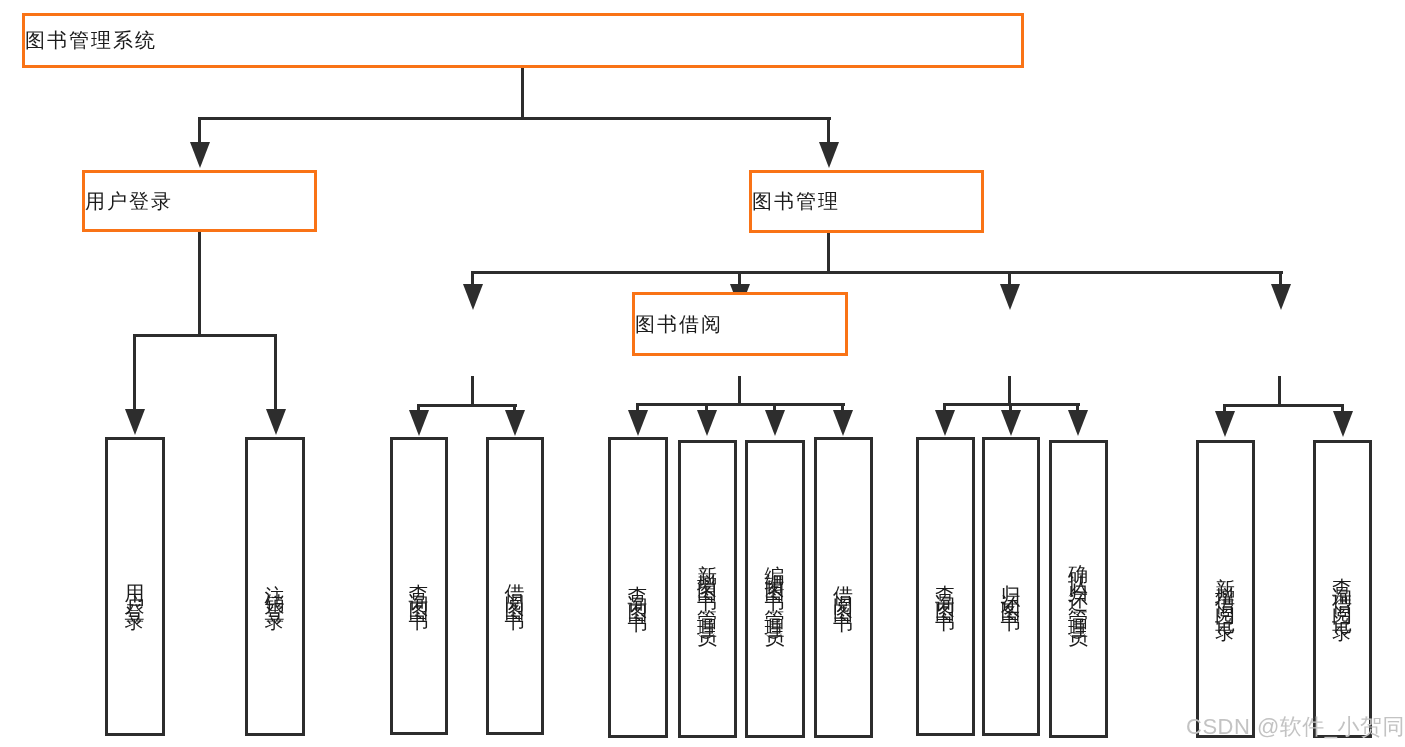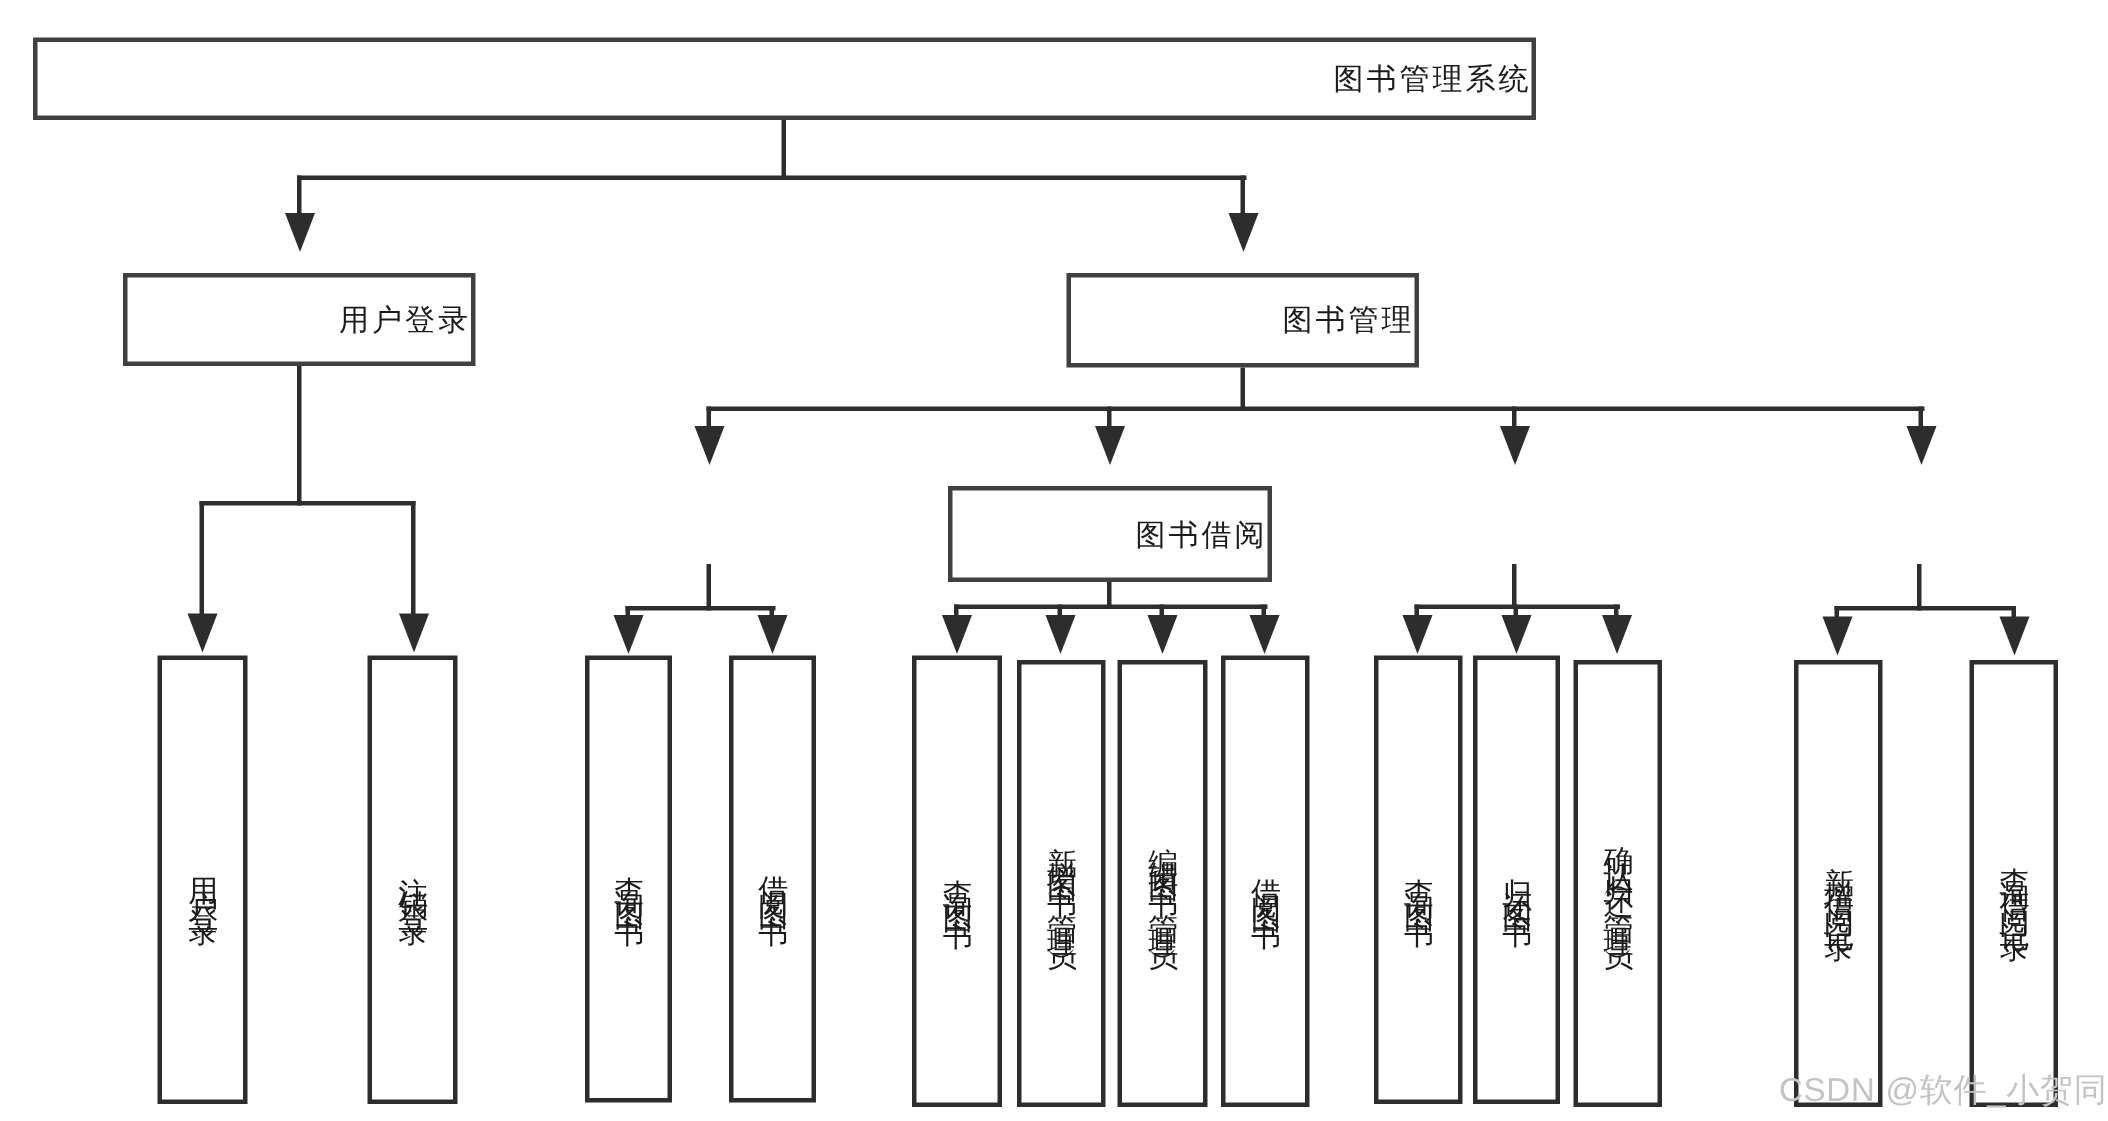--- a/index.html
+++ b/index.html
@@ -1,23 +1,23 @@
 <!DOCTYPE html>
 <html><head>
 <meta charset="utf-8">
 <style>
   html,body{margin:0;padding:0;background:#fff;}
   .canvas{
     position:relative;width:1405px;height:747px;background:#ffffff;
     font-family:"Liberation Sans","DejaVu Sans",sans-serif;overflow:hidden;
   }
   .node{
-    position:absolute;box-sizing:border-box;border:3px solid #404040;background:#ffffff;
-    display:flex;align-items:center;justify-content:flex-end;
-    font-size:20px;color:#1b1b1b;letter-spacing:2px;z-index:2;margin-top:12px;
+    position:absolute;box-sizing:border-box;border:3px solid #f97316;background:#ffffff;
+    display:flex;align-items:center;justify-content:flex-start;
+    font-size:20px;color:#1b1b1b;letter-spacing:2px;z-index:2;
   }
   .leaf{
     position:absolute;box-sizing:border-box;border:3px solid #2d2d2d;background:#ffffff;
     display:flex;align-items:center;justify-content:center;z-index:2;
   }
   .vtext{
     writing-mode:vertical-lr;text-orientation:mixed;
     font-size:20px;color:#1b1b1b;letter-spacing:9px;line-height:1.1;
   }
   .hline{position:absolute;height:3px;background:#2d2d2d;z-index:1;}
@@ -97,26 +97,26 @@
   <div class="arrow" style="left:1333px;top:411px"></div>
 
   <div class="node" style="left:22px;top:13px;width:1002px;height:55px">
     <span>图书管理系统</span>
   </div>
 
   <div class="node" style="left:82px;top:170px;width:235px;height:62px">
     <span>用户登录</span>
   </div>
 
-  <div class="node" style="left:711px;top:170px;width:235px;height:63px">
+  <div class="node" style="left:749px;top:170px;width:235px;height:63px">
     <span>图书管理</span>
   </div>
 
 
-  <div class="node" style="left:632px;top:312px;width:216px;height:64px">
+  <div class="node" style="left:632px;top:292px;width:216px;height:64px">
     <span>图书借阅</span>
   </div>
 
 
 
   <div class="leaf" style="left:105px;top:437px;width:60px;height:299px">
     <span class="vtext">用户登录</span>
   </div>
   <div class="leaf" style="left:245px;top:437px;width:60px;height:299px">
     <span class="vtext">注销登录</span>

